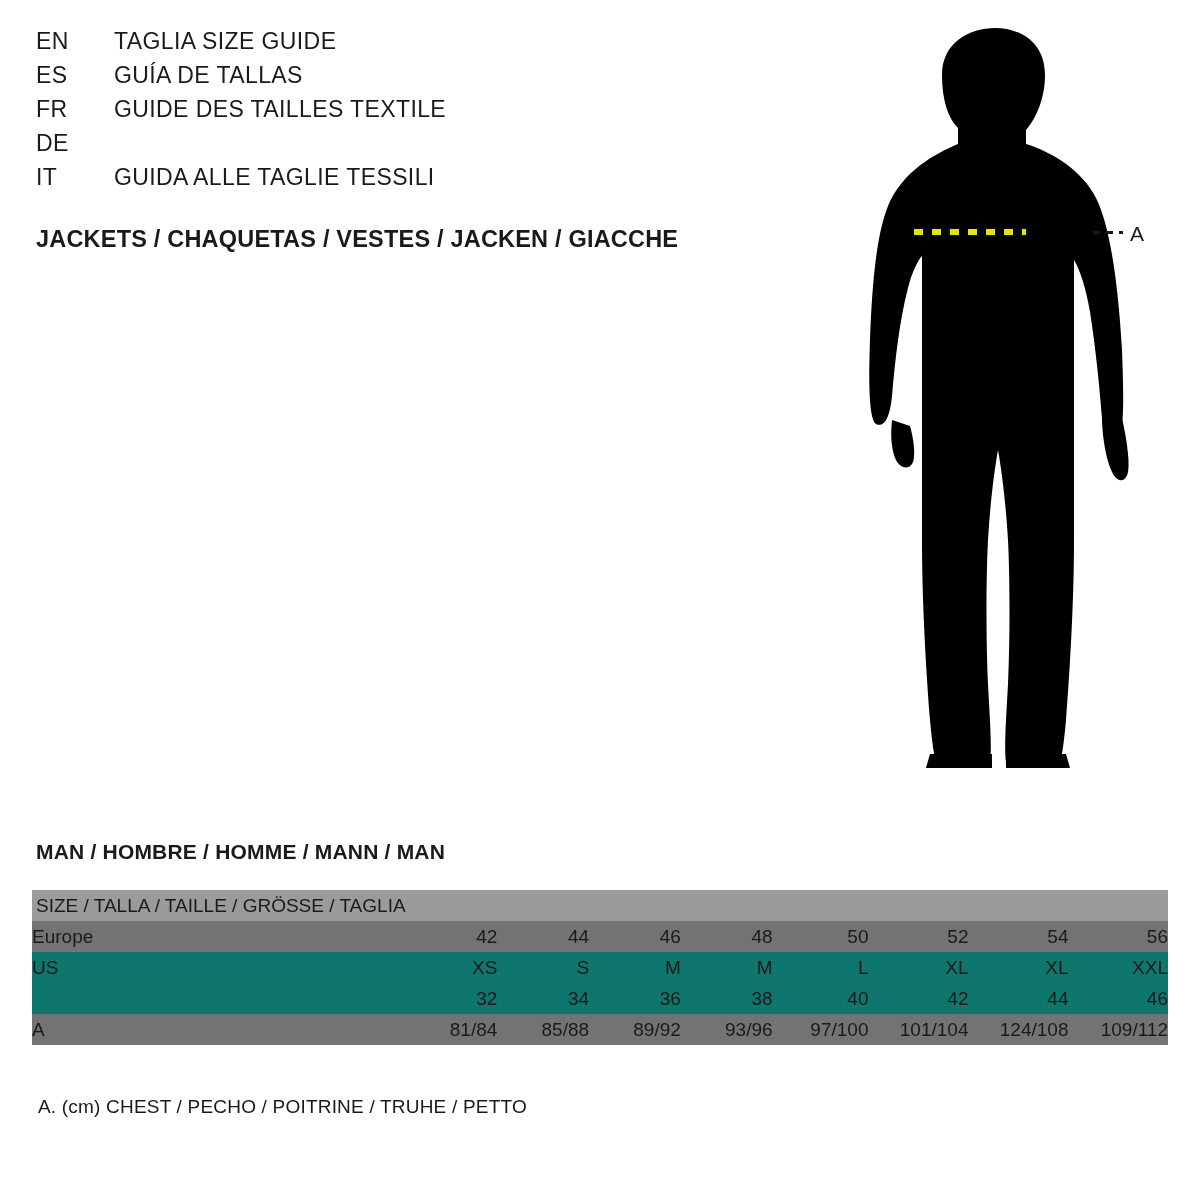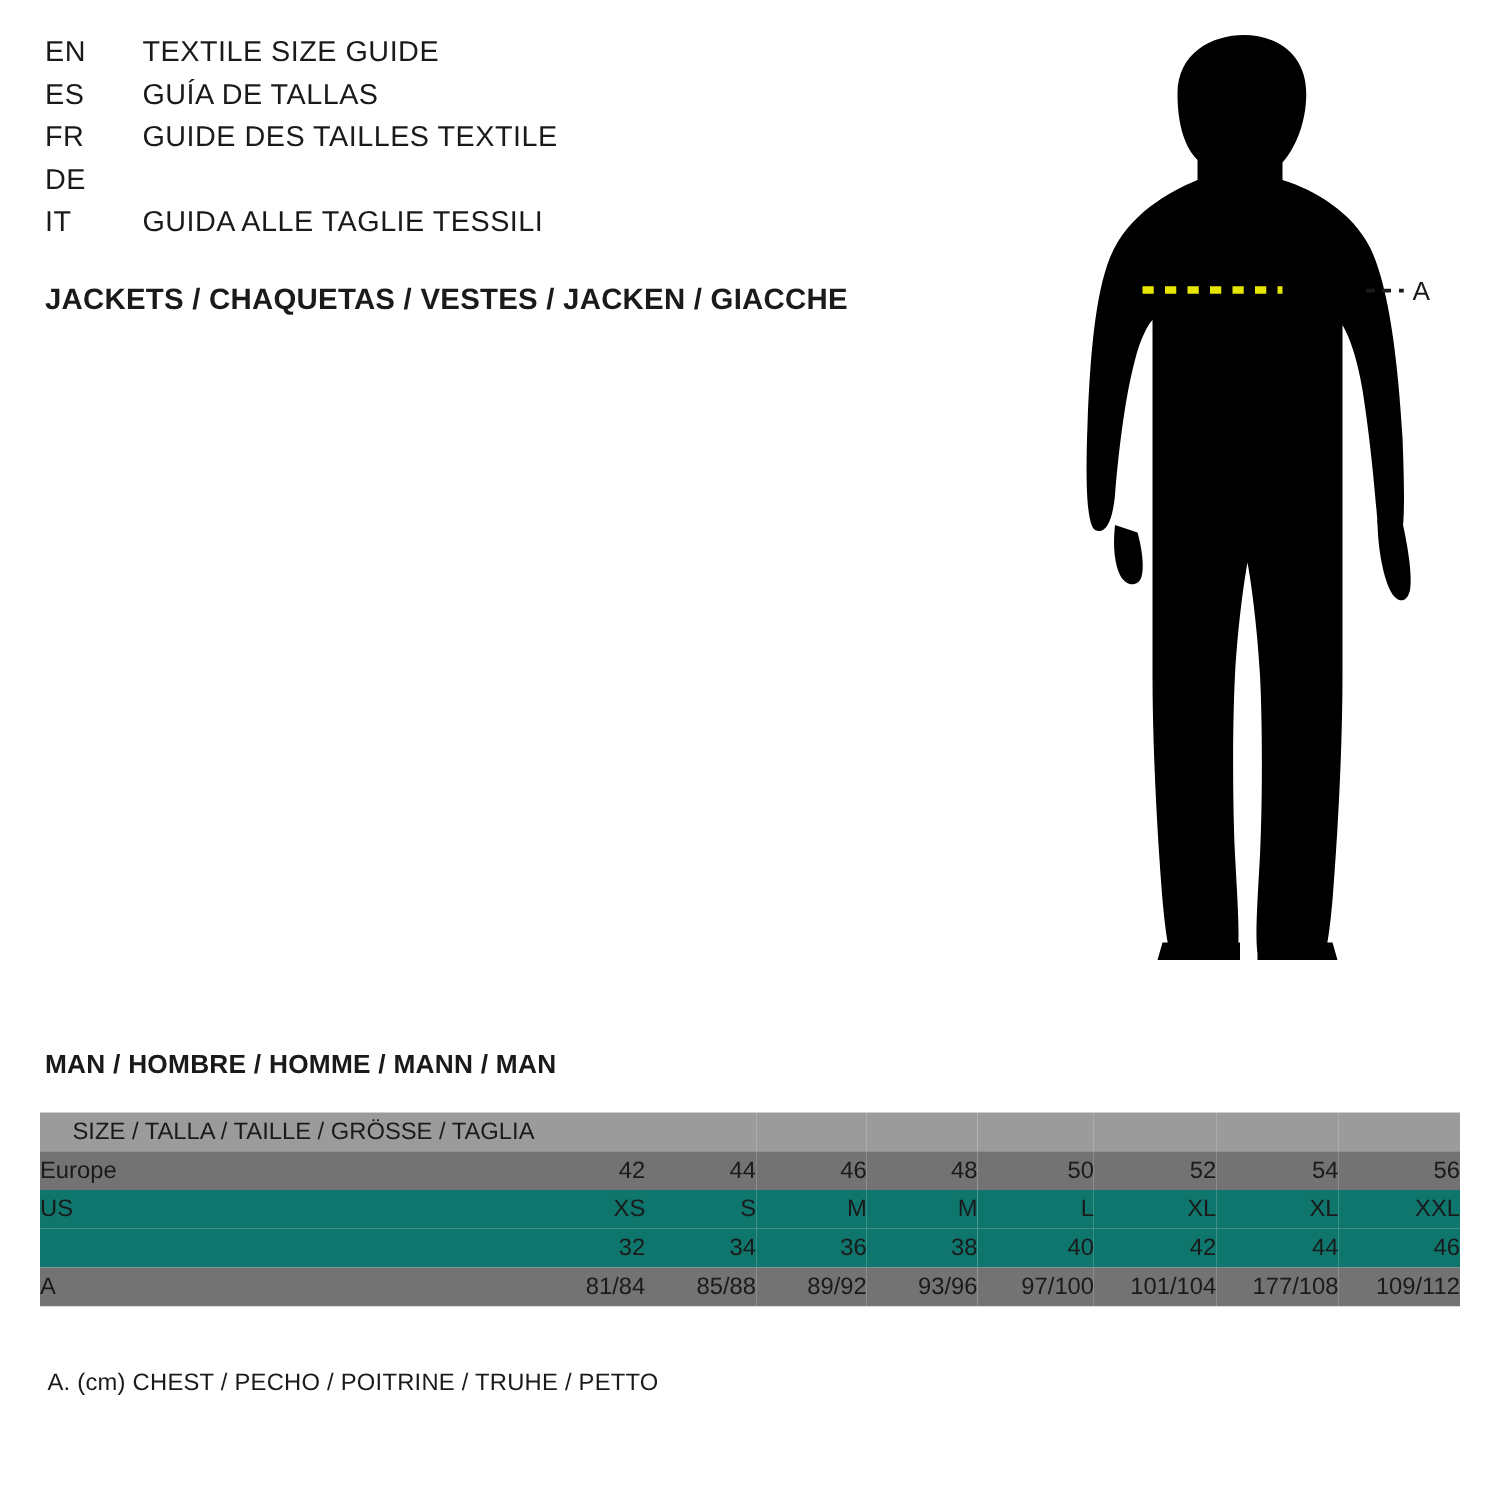--- a/index.html
+++ b/index.html
@@ -104,21 +104,21 @@
     height: 31px;
     vertical-align: middle;
   }
   .hdr-row td {
     background: #9b9b9b;
     color: #1a1a1a;
     font-size: 19px;
     height: 30px;
   }
   .hdr-row td.hdr-label {
-    padding-left: 26px;
+    padding-left: 4px;
     text-align: left;
     white-space: nowrap;
   }
   .row-light td { background: #737373; }
   .row-grey td { background: #0f766e; }
 
   td.rowlabel {
     padding-left: 10px;
     text-align: left;
     width: 170px;
@@ -137,21 +137,21 @@
   }
 </style>
 </head>
 <body>
 
 <div class="page">
 
   <div class="lang-block">
     <div class="lang-row">
       <span class="lang-code">EN</span>
-      <span class="lang-text">TEXTILE SIZE GUIDE</span>
+      <span class="lang-text">TAGLIA SIZE GUIDE</span>
     </div>
     <div class="lang-row">
       <span class="lang-code">ES</span>
       <span class="lang-text">GUÍA DE TALLAS</span>
     </div>
     <div class="lang-row">
       <span class="lang-code">FR</span>
       <span class="lang-text">GUIDE DES TAILLES TEXTILE</span>
     </div>
     <div class="lang-row">
@@ -266,21 +266,21 @@
       </tr>
 
       <tr class="row-light">
         <td class="rowlabel">A</td>
         <td class="cell">81/84</td>
         <td class="cell">85/88</td>
         <td class="cell">89/92</td>
         <td class="cell">93/96</td>
         <td class="cell">97/100</td>
         <td class="cell">101/104</td>
-        <td class="cell">177/108</td>
+        <td class="cell">124/108</td>
         <td class="cell">109/112</td>
       </tr>
     </tbody>
   </table>
 
   <div class="footnote">A. (cm) CHEST / PECHO / POITRINE / TRUHE / PETTO</div>
 
 </div>
 
 </body></html>

